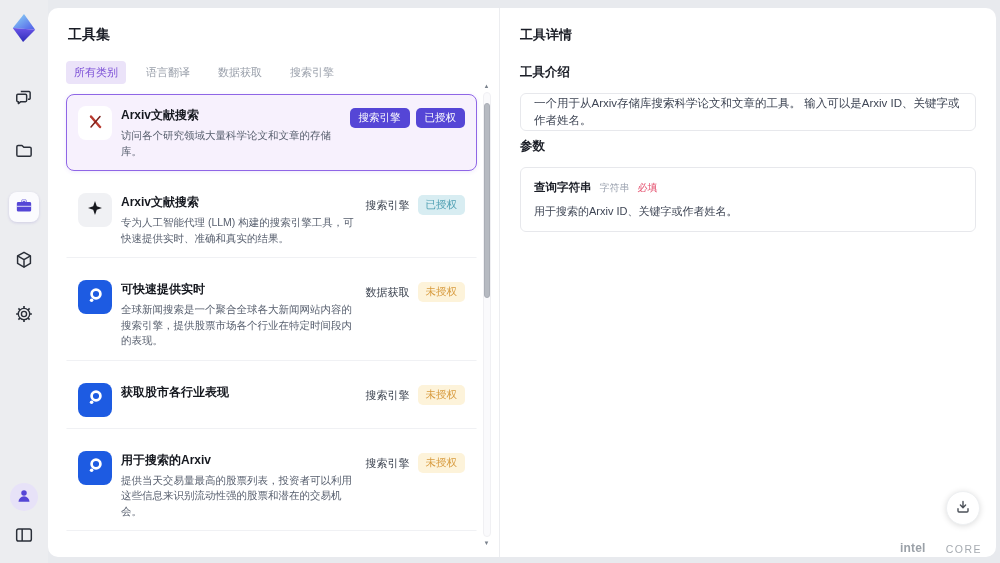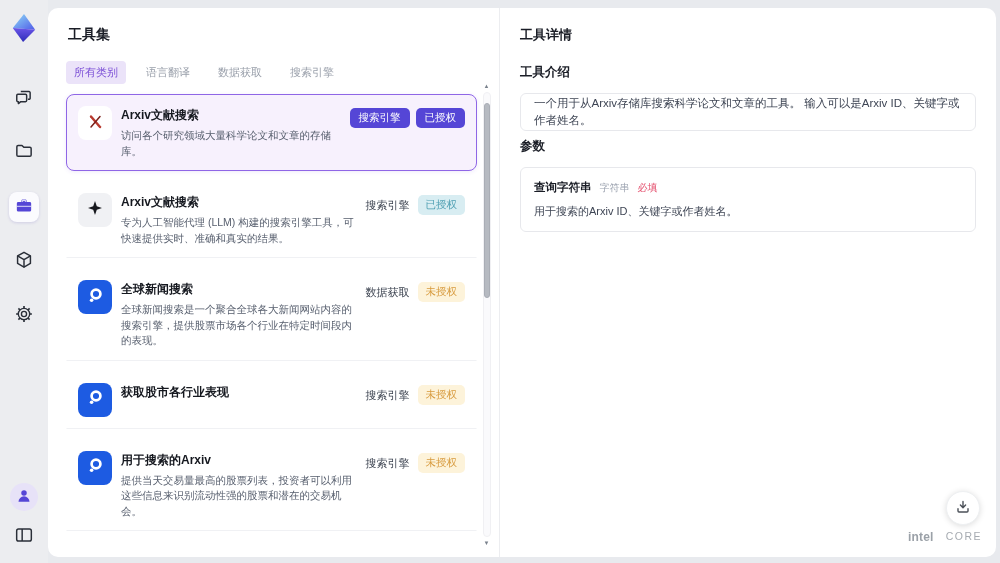--- a/index.html
+++ b/index.html
@@ -67,21 +67,21 @@
   .section-heading{font-size:12.5px;font-weight:700;margin:0 0 12px 0;}
   .intro-box{border:1px solid #e7e8ec;border-radius:6px;padding:1px 13px;font-size:11.5px;color:#3e4554;line-height:17px;margin-bottom:7px;}
   .param-box{border:1px solid #e7e8ec;border-radius:6px;padding:12px 13px;}
   .param-head{display:flex;align-items:baseline;gap:8px;}
   .param-name{font-size:11.5px;font-weight:700;}
   .param-type{font-size:10px;color:#9aa1ae;}
   .param-req{font-size:10px;color:#e4506e;}
   .param-desc{font-size:11px;color:#3e4554;margin-top:9px;}
 
   .fab{position:absolute;right:16px;bottom:32px;width:34px;height:34px;border-radius:50%;background:#fff;border:1px solid #eef0f2;box-shadow:0 1px 6px rgba(0,0,0,.14);display:flex;align-items:center;justify-content:center;cursor:pointer;}
-  .intel-logo{position:absolute;right:14px;bottom:13px;color:#9ba1a8;font-size:12px;display:flex;align-items:flex-start;gap:4px;}
+  .intel-logo{position:absolute;right:14px;bottom:2px;color:#9ba1a8;font-size:12px;display:flex;align-items:flex-end;gap:12px;}
   .intel-logo .intel{font-weight:700;letter-spacing:.2px;}
   .intel-logo .core{font-size:10.5px;letter-spacing:1.5px;color:#a6abb1;padding-left:8px;}
 </style>
 </head>
 <body>
 
 <div class="sidebar">
   <div class="logo">
     <svg width="28" height="32" viewBox="0 0 30 34">
       <defs>
@@ -218,21 +218,21 @@
 
       <span>
         <svg width="19" height="19" viewBox="0 0 19 19">
           <circle cx="10" cy="8" r="4.4" fill="none" stroke="#fff" stroke-width="2.7"></circle>
           <circle cx="5.6" cy="14.2" r="1.8" fill="#fff"></circle>
         </svg>
       </span>
 
     </span>
     <div class="tool-mid">
-      <div class="tool-name">全球新闻搜索</div>
+      <div class="tool-name">可快速提供实时</div>
       <div class="tool-desc">全球新闻搜索是一个聚合全球各大新闻网站内容的搜索引擎，提供股票市场各个行业在特定时间段内的表现。</div>
     </div>
     <div class="tool-tags">
       <span class="tag-cat">数据获取</span>
       <span class="tag-auth unauthorized">未授权</span>
     </div>
   </div>
         <div class="tool-card">
     <span class="tile tile-qsearch">
 

